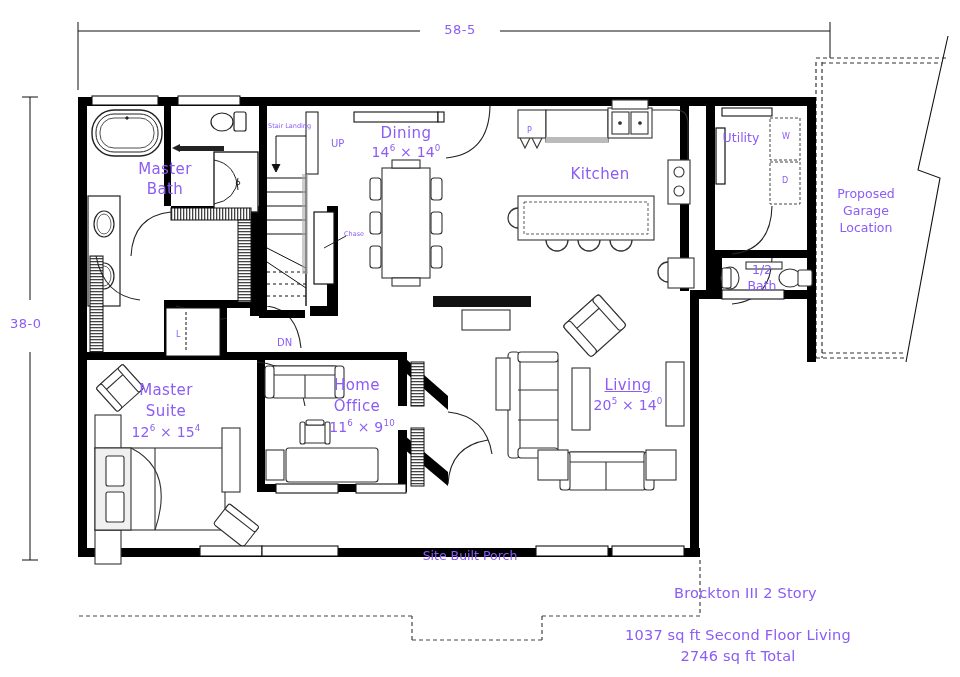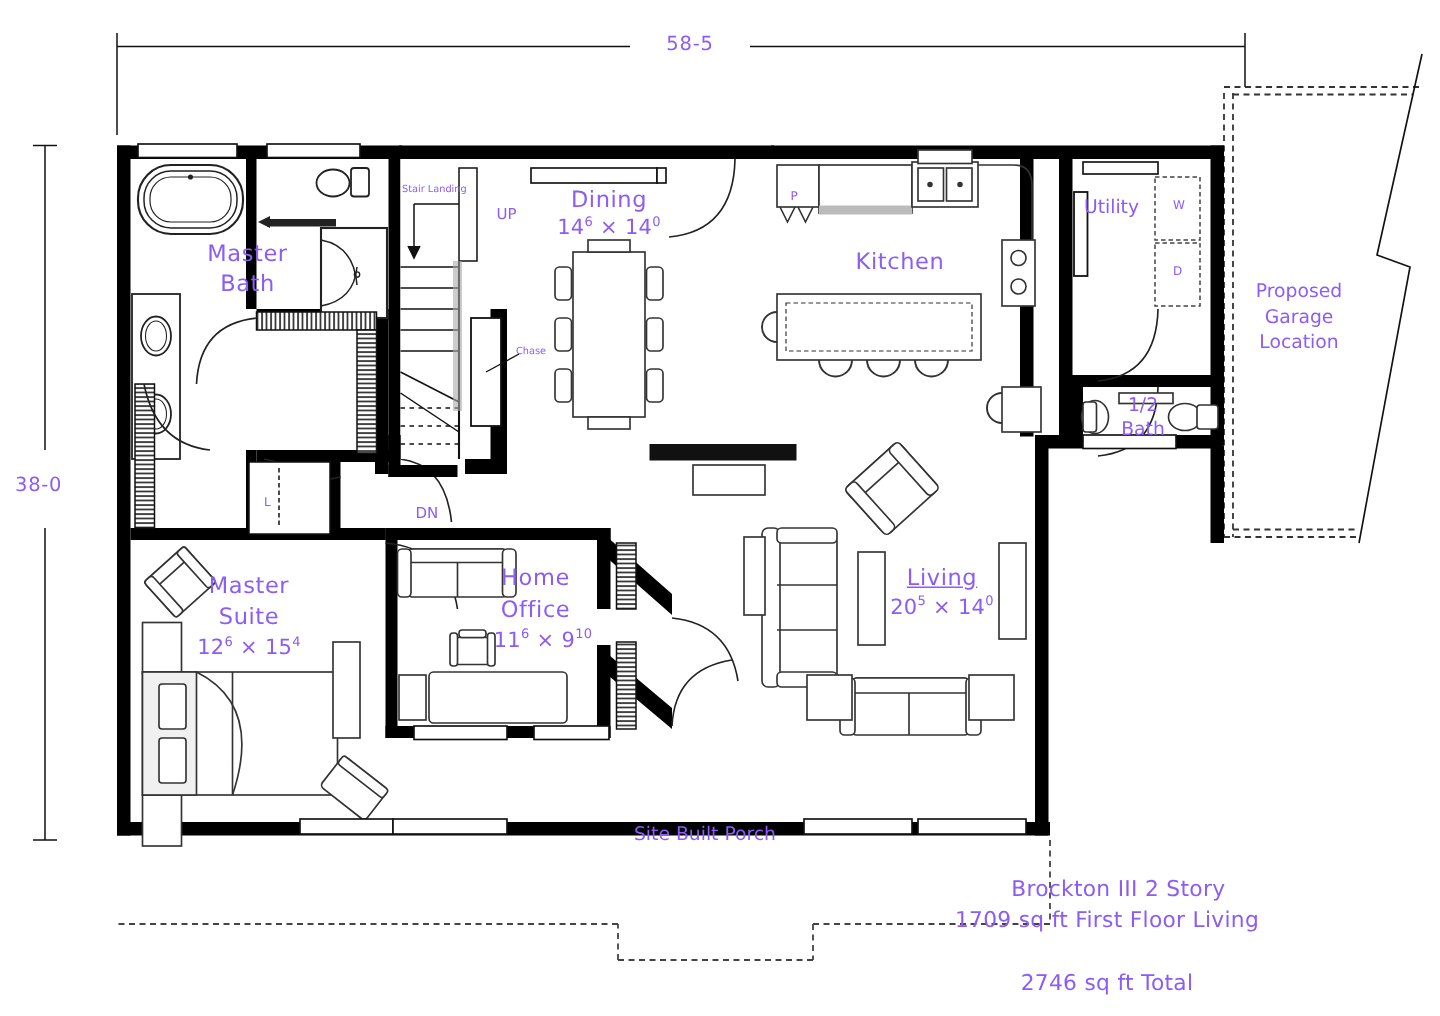--- a/index.html
+++ b/index.html
@@ -434,16 +434,16 @@
   <div class="lbl small" style="left:782px;top:132px;">W</div>
   <div class="lbl small" style="left:782px;top:176px;">D</div>
 
   <div class="lbl room-name-sm ctr" style="left:470px;top:548px;">Site Built Porch</div>
 
   <div class="lbl room-name-sm ctr" style="left:866px;top:186px;">Proposed</div>
   <div class="lbl room-name-sm ctr" style="left:866px;top:203px;">Garage</div>
   <div class="lbl room-name-sm ctr" style="left:866px;top:220px;">Location</div>
 
   <div class="lbl title-txt ctr" style="left:738px;top:585px;padding-left:15px;">Brockton III 2 Story</div>
-  <div class="lbl title-txt ctr" style="left:738px;top:606px;">1709 sq ft First Floor Living</div>
+  <div class="lbl title-txt ctr" style="left:738px;top:627px;">1037 sq ft Second Floor Living</div>
   <div class="lbl title-txt ctr" style="left:738px;top:648px;">2746 sq ft Total</div>
 
 </div>
 
 </body></html>

